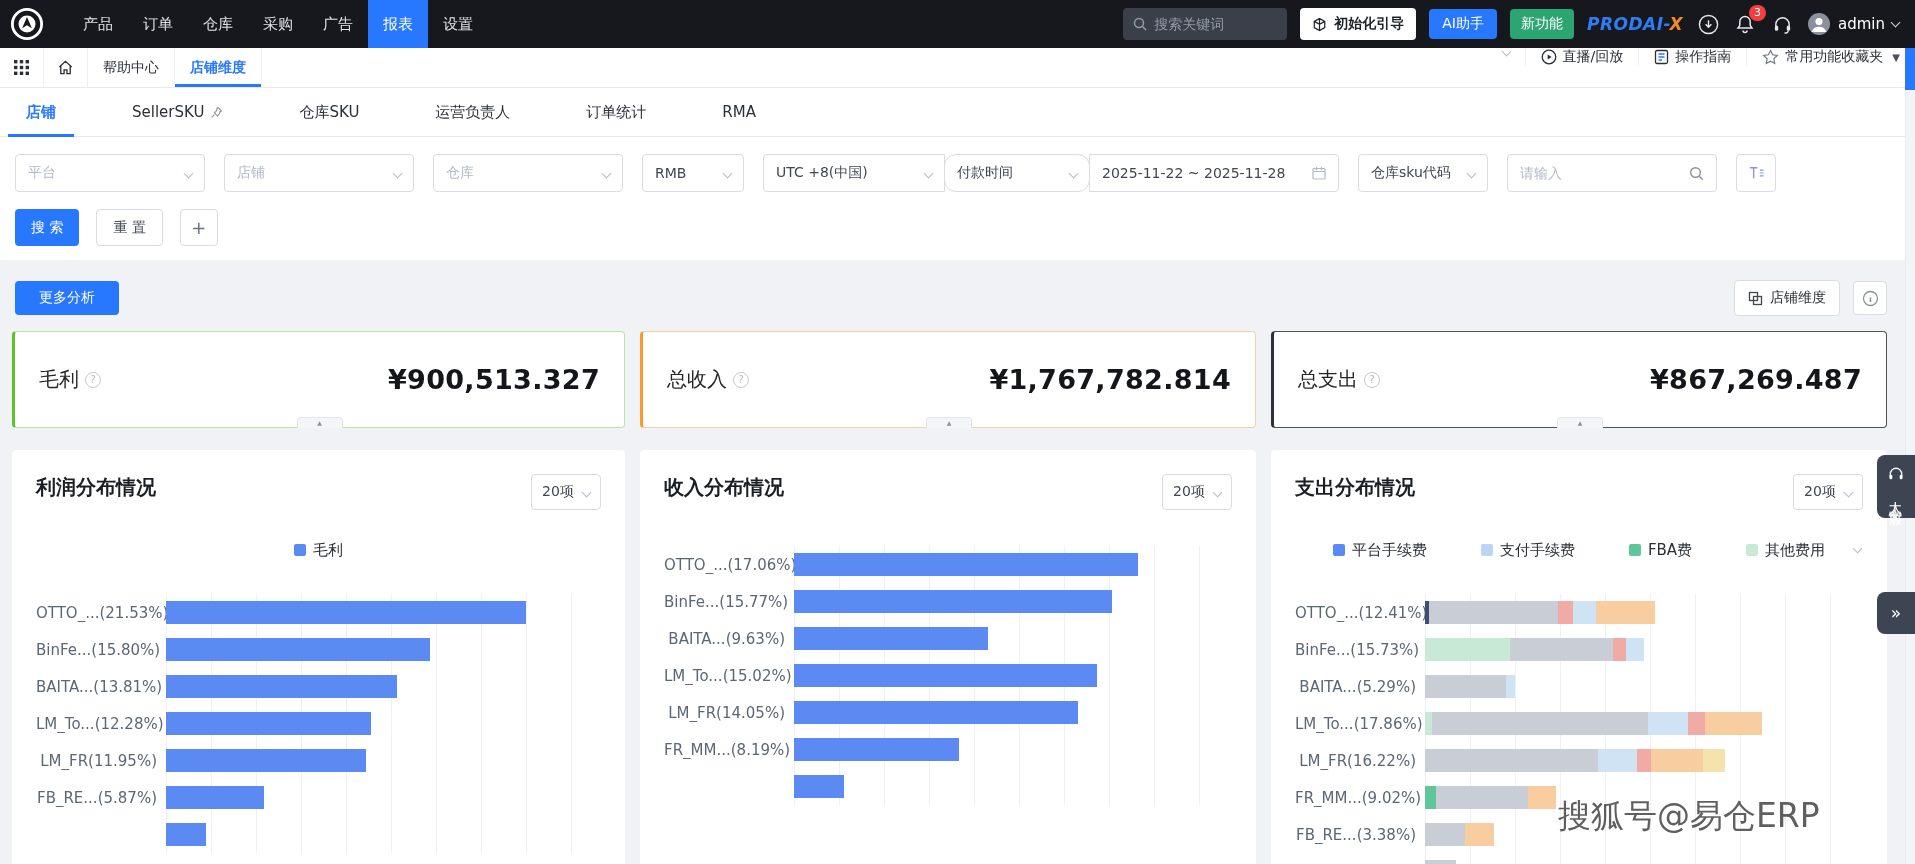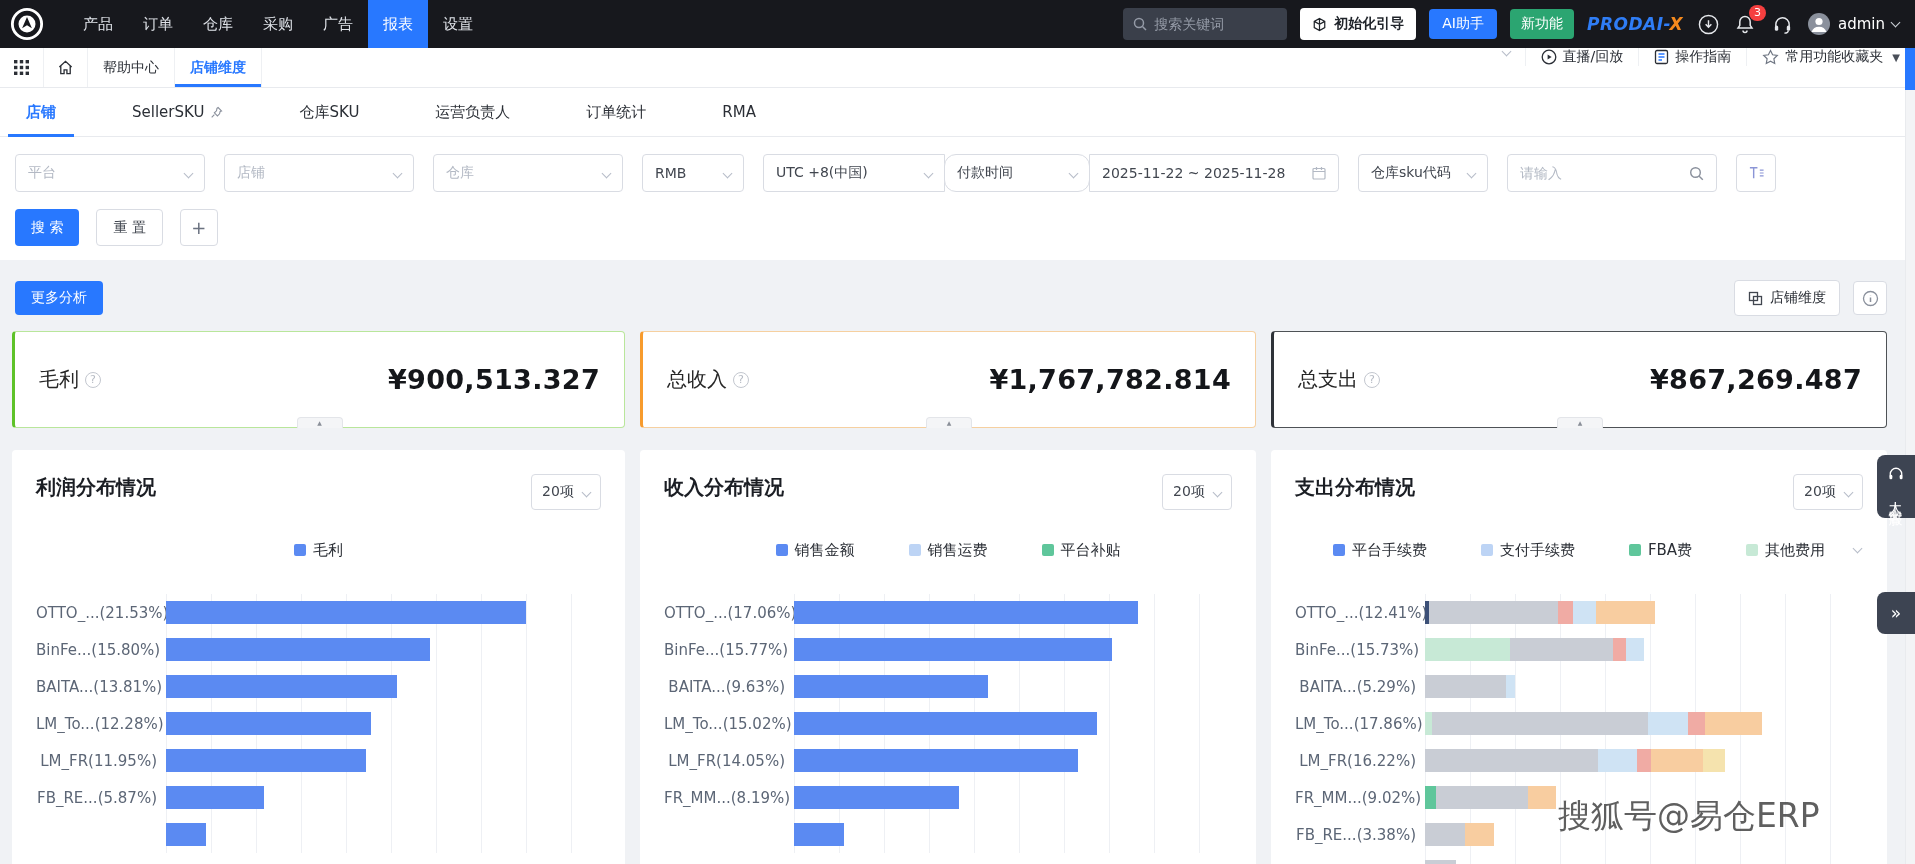--- a/index.html
+++ b/index.html
@@ -57,21 +57,21 @@
   .fbtn{width:40px;height:38px;border:1px solid #d9dce3;border-radius:4px;background:#fff;display:flex;align-items:center;justify-content:center;cursor:pointer}
   .fbox input{border:0;outline:0;font-size:14px;color:#41464f;width:100%;background:transparent}
   .fbox input::placeholder{color:#b3b9c4}
   .action-row{display:flex;gap:17px;padding:17px 15px 14px}
   .btn-primary{background:#2878ff;color:#fff;border:0;border-radius:4px;height:37px;padding:0 16px;font-size:14px;cursor:pointer;font-family:inherit}
   .btn-plain{background:#fff;border:1px solid #d9dce3;border-radius:4px;height:37px;padding:0 16px;font-size:14px;color:#41464f;cursor:pointer;font-family:inherit}
   .btn-sq{width:38px;padding:0;display:flex;align-items:center;justify-content:center;font-size:18px;color:#6b7280}
 
   
   .toolbar-row{margin:20px 28px 0 15px;display:flex;align-items:center}
-  .btn-more{background:#2878ff;color:#fff;border:0;border-radius:4px;height:34px;padding:0 16px;font-size:14px;cursor:pointer;font-family:inherit}
+  .btn-more{background:#2878ff;color:#fff;border:0;border-radius:4px;height:34px;padding:0 24px;font-size:14px;cursor:pointer;font-family:inherit}
   .toolbar-right{margin-left:auto;display:flex;align-items:center;gap:13px}
   .btn-dim{height:36px;background:#fff;border:1px solid #d9dce3;border-radius:4px;display:flex;align-items:center;gap:7px;padding:0 13px;font-size:14px;color:#2b2f36;cursor:pointer;font-family:inherit}
   .btn-info{width:34px;height:34px;background:#fff;border:1px solid #d9dce3;border-radius:4px;display:flex;align-items:center;justify-content:center;cursor:pointer}
 
   
   .stats-row{display:flex;gap:15px;margin:15px 0 0 12px}
   .stat-card{width:616px;height:97px;background:#fff;border-radius:4px;border:1px solid #ddd;border-left-width:3px;display:flex;align-items:center;padding:0 24px;position:relative}
   .stat-card:first-child{width:613px}
   .stat-label{font-size:20px;color:#262626}
   .q-icon{width:16px;height:16px;border:1px solid #c3c7cf;border-radius:50%;color:#b6bbc4;font-size:11px;line-height:14px;text-align:center;margin-left:6px;flex:none;cursor:pointer}
@@ -424,34 +424,20 @@
       </div>
     </div>
     <div class="chart-card">
       <div class="chart-head">
         <h3 class="chart-title">收入分布情况</h3>
         <div class="count-select">
           <span>20项</span>
           <span class="chev"></span>
         </div>
       </div>
-      <div class="legend">
-        <span class="legend-item">
-          <span class="swatch" style="background: rgb(91, 138, 242);"></span>
-          <span>销售金额</span>
-        </span>
-        <span class="legend-item">
-          <span class="swatch" style="background: rgb(189, 212, 245);"></span>
-          <span>销售运费</span>
-        </span>
-        <span class="legend-item">
-          <span class="swatch" style="background: rgb(95, 198, 155);"></span>
-          <span>平台补贴</span>
-        </span>
-      </div>
       <div class="plot">
         <div class="crow">
           <div class="clabel">OTTO_...(17.06%)</div>
           <div class="cbars">
             <span class="cseg" style="background: rgb(91, 138, 242); width: 78.6175%;"></span>
           </div>
         </div>
         <div class="crow">
           <div class="clabel">BinFe...(15.77%)</div>
           <div class="cbars">

